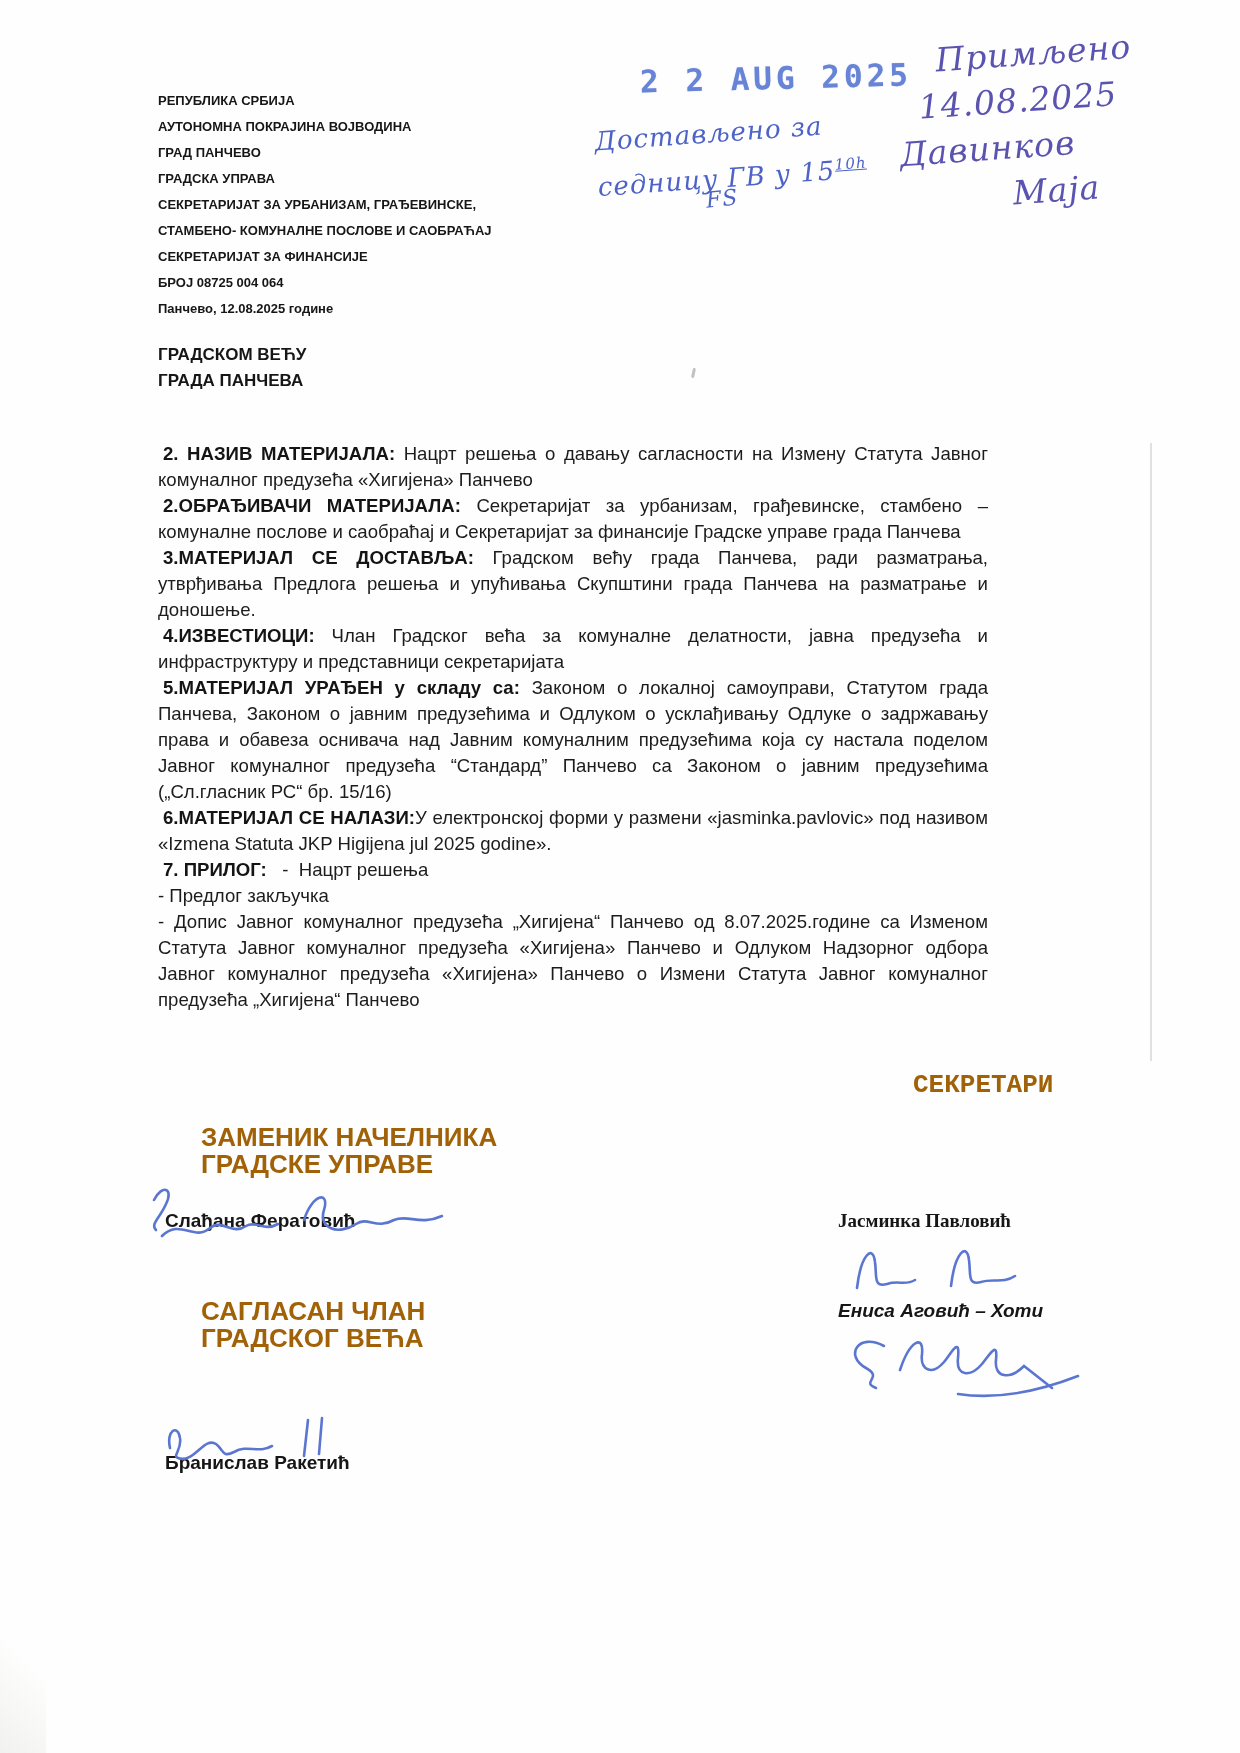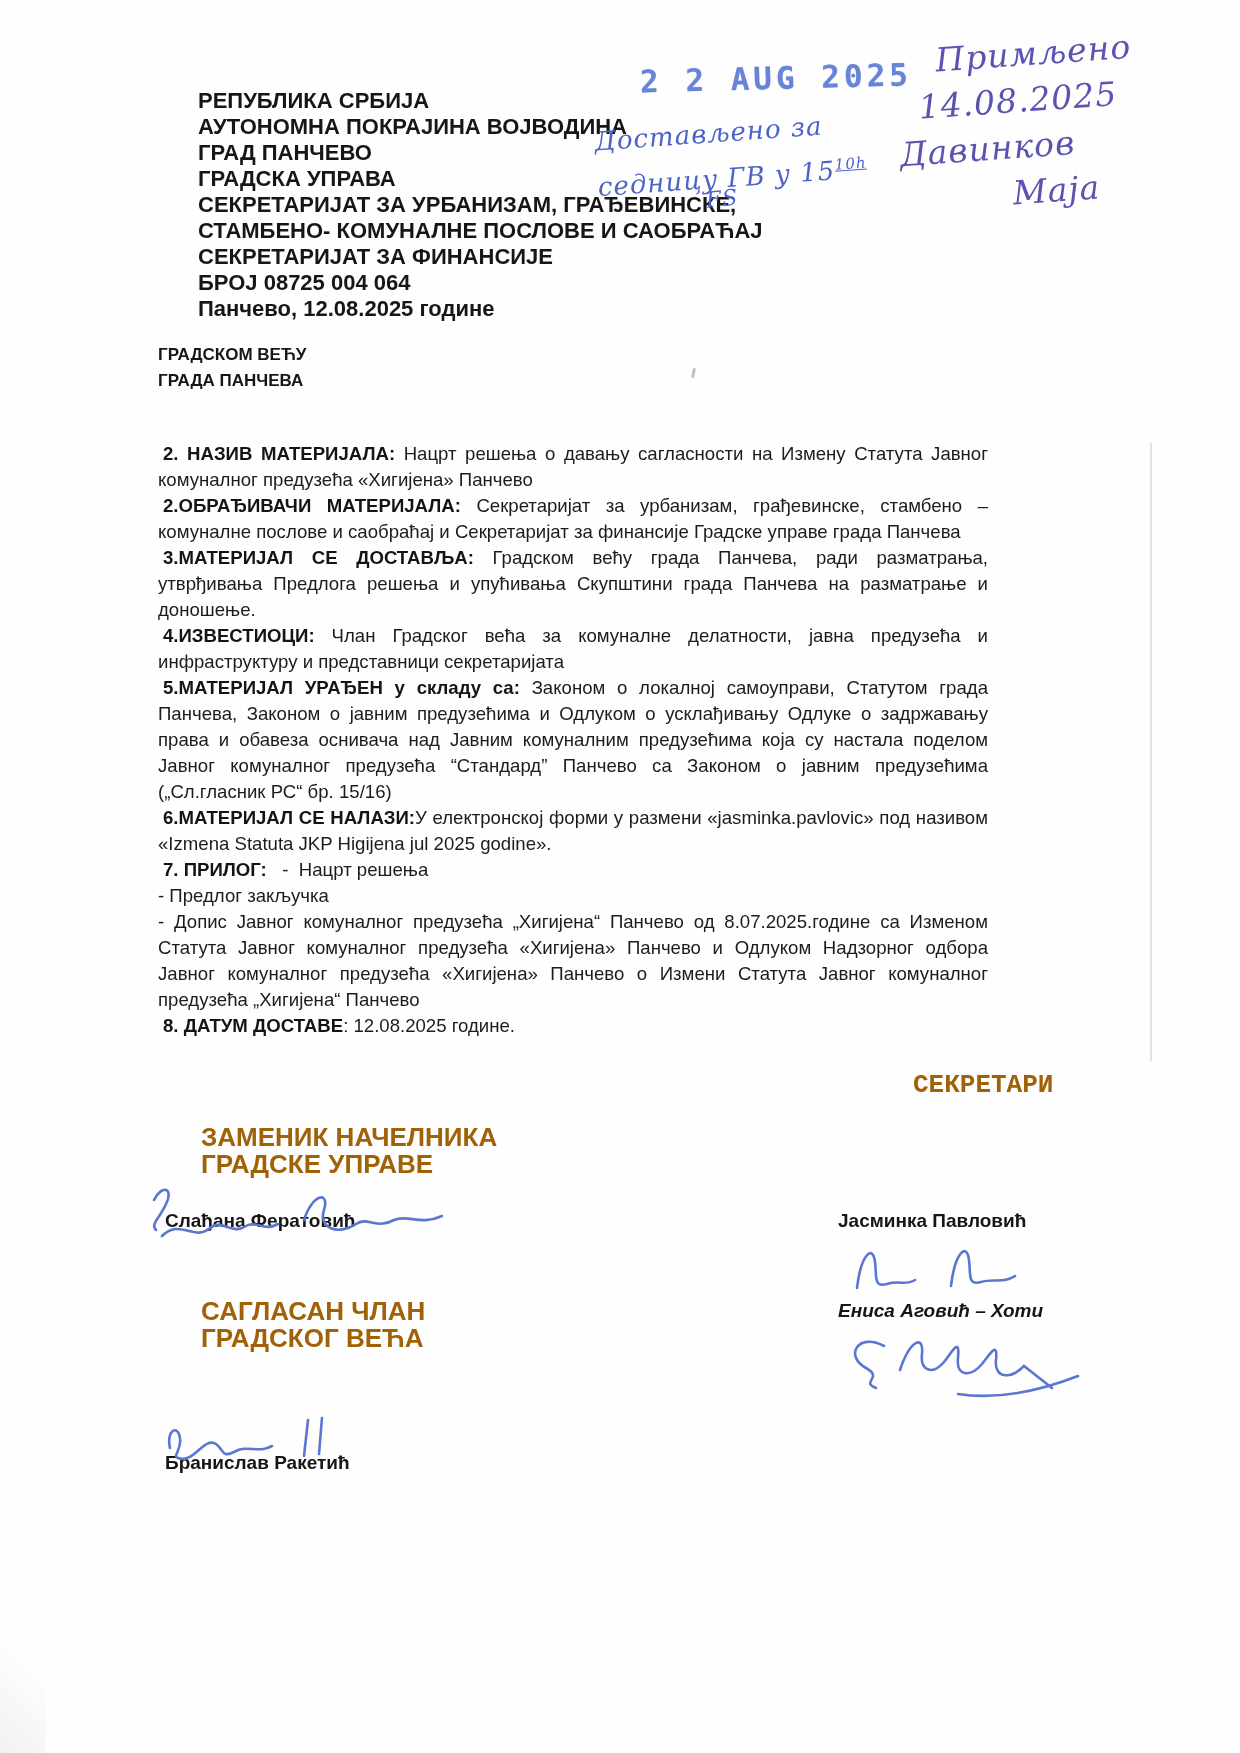--- a/index.html
+++ b/index.html
@@ -7,23 +7,22 @@
     position:relative;
     width:1240px;height:1753px;
     background:#fefefe;
     font-family:"Liberation Sans",sans-serif;
     color:#1b1b1b;
     overflow:hidden;
   }
   
   .header-block{
     position:absolute;left:158px;top:88px;
-    font-weight:bold;font-size:22px;line-height:26px;color:#161616;
+    font-weight:bold;font-size:13px;line-height:26px;color:#161616;
     white-space:nowrap;
-    margin-left:40px;
   }
   .addressee{
     position:absolute;left:158px;top:342px;
     font-weight:bold;font-size:17px;line-height:26px;color:#161616;
   }
   
   .body-block{
     position:absolute;left:158px;top:441px;width:830px;
     font-size:18.6px;line-height:26px;text-align:justify;color:#1c1c1c;
   }
@@ -130,21 +129,20 @@
   <div class="body-block">
     <p class="numbered"><b>2. НАЗИВ МАТЕРИЈАЛА:</b><span> Нацрт решења о давању сагласности на Измену Статута Јавног комуналног предузећа «Хигијена» Панчево</span></p>
     <p class="numbered"><b>2.ОБРАЂИВАЧИ МАТЕРИЈАЛА:</b><span> Секретаријат за урбанизам, грађевинске, стамбено – комуналне послове и саобраћај  и Секретаријат за финансије Градске управе града Панчева</span></p>
     <p class="numbered"><b>3.МАТЕРИЈАЛ СЕ ДОСТАВЉА:</b><span> Градском већу града Панчева, ради разматрања, утврђивања Предлога решења и упућивања Скупштини града Панчева на разматрање и доношење.</span></p>
     <p class="numbered"><b>4.ИЗВЕСТИОЦИ:</b><span> Члан Градског већа за комуналне делатности, јавна предузећа и инфраструктуру и  представници секретаријата</span></p>
     <p class="numbered"><b>5.МАТЕРИЈАЛ УРАЂЕН у складу са:</b><span> Законом о локалној самоуправи, Статутом града Панчева, Законом о јавним предузећима и Одлуком о усклађивању Одлуке о задржавању  права и обавеза оснивача над Јавним комуналним предузећима која су настала поделом Јавног комуналног предузећа “Стандард” Панчево  са Законом о јавним предузећима („Сл.гласник РС“ бр. 15/16)</span></p>
     <p class="numbered"><b>6.МАТЕРИЈАЛ СЕ НАЛАЗИ:</b><span>У електронској форми у размени «jasminka.pavlovic» под називом «Izmena Statuta JKP Higijena jul 2025 godine».</span></p>
     <p class="numbered"><b>7. ПРИЛОГ:</b><span>&nbsp;&nbsp;&nbsp;-&nbsp;&nbsp;Нацрт решења</span></p>
     <p><b></b><span>- Предлог закључка</span></p>
     <p><b></b><span>- Допис Јавног комуналног предузећа „Хигијена“ Панчево од 8.07.2025.године са Изменом Статута Јавног комуналног предузећа «Хигијена» Панчево и   Одлуком Надзорног одбора Јавног комуналног предузећа «Хигијена» Панчево о Измени Статута Јавног комуналног предузећа „Хигијена“ Панчево</span></p>
-    <p class="numbered"><b>8. ДАТУМ ДОСТАВЕ</b><span>: 12.08.2025 године.</span></p>
   </div>
 
   <div class="sig-title" style="left:160px;top:1124px;">
     <div>ЗАМЕНИК  НАЧЕЛНИКА</div>
     <div>ГРАДСКЕ УПРАВЕ</div>
   </div>
   <div class="sig-name" style="left:165px;top:1210px;">Слађана Фератовић</div>
   <svg class="sig-svg" style="left:146px;top:1182px;" width="310" height="72" viewBox="0 0 310 72">
     <path d="M8 18 C16 2 28 6 20 22 C14 36 4 42 10 48"></path>
     <path d="M16 54 C34 36 48 60 64 46 C76 36 86 54 100 44 C110 38 118 50 132 42"></path>
@@ -156,21 +154,21 @@
     <div>ГРАДСКОГ ВЕЋА</div>
   </div>
   <div class="sig-name" style="left:165px;top:1452px;text-align:center;">Бранислав Ракетић</div>
   <svg class="sig-svg" style="left:162px;top:1408px;" width="180" height="56" viewBox="0 0 180 56">
     <path d="M8 40 C4 22 16 16 18 30 C20 42 10 48 16 50 C32 56 42 28 54 36 C62 42 60 50 72 44 C86 36 96 46 110 38"></path>
     <path d="M146 12 L142 48"></path>
     <path d="M160 10 L157 46"></path>
   </svg>
 
   <div class="sig-title" style="left:872px;top:1072px;font-family:Liberation Mono, monospace;">СЕКРЕТАРИ</div>
-  <div class="sig-name" style="left:838px;top:1210px;">Јасминка Павловић</div>
+  <div class="sig-name" style="left:838px;top:1210px;font-family:Liberation Serif, serif;">Јасминка Павловић</div>
   <svg class="sig-svg" style="left:845px;top:1236px;" width="200" height="62" viewBox="0 0 200 62">
     <path d="M12 52 C16 18 28 8 30 26 C32 40 28 52 42 48 C54 44 60 50 70 44"></path>
     <path d="M106 50 C110 16 122 6 124 24 C126 38 122 50 136 46 C148 42 158 48 170 40"></path>
   </svg>
   <div class="sig-name" style="left:838px;top:1300px;font-style:italic;">Ениса  Аговић – Хоти</div>
   <svg class="sig-svg" style="left:838px;top:1318px;" width="250" height="84" viewBox="0 0 250 84">
     <path d="M46 28 C20 14 6 38 28 50 C46 60 22 64 38 70"></path>
     <path d="M62 52 C72 22 86 16 84 36 C82 52 94 58 106 44 C114 34 122 18 120 40 C118 58 132 60 144 46 C152 36 160 22 158 42 C156 60 172 62 186 48 L214 70"></path>
     <path d="M120 76 C160 82 204 72 240 58"></path>
   </svg>

